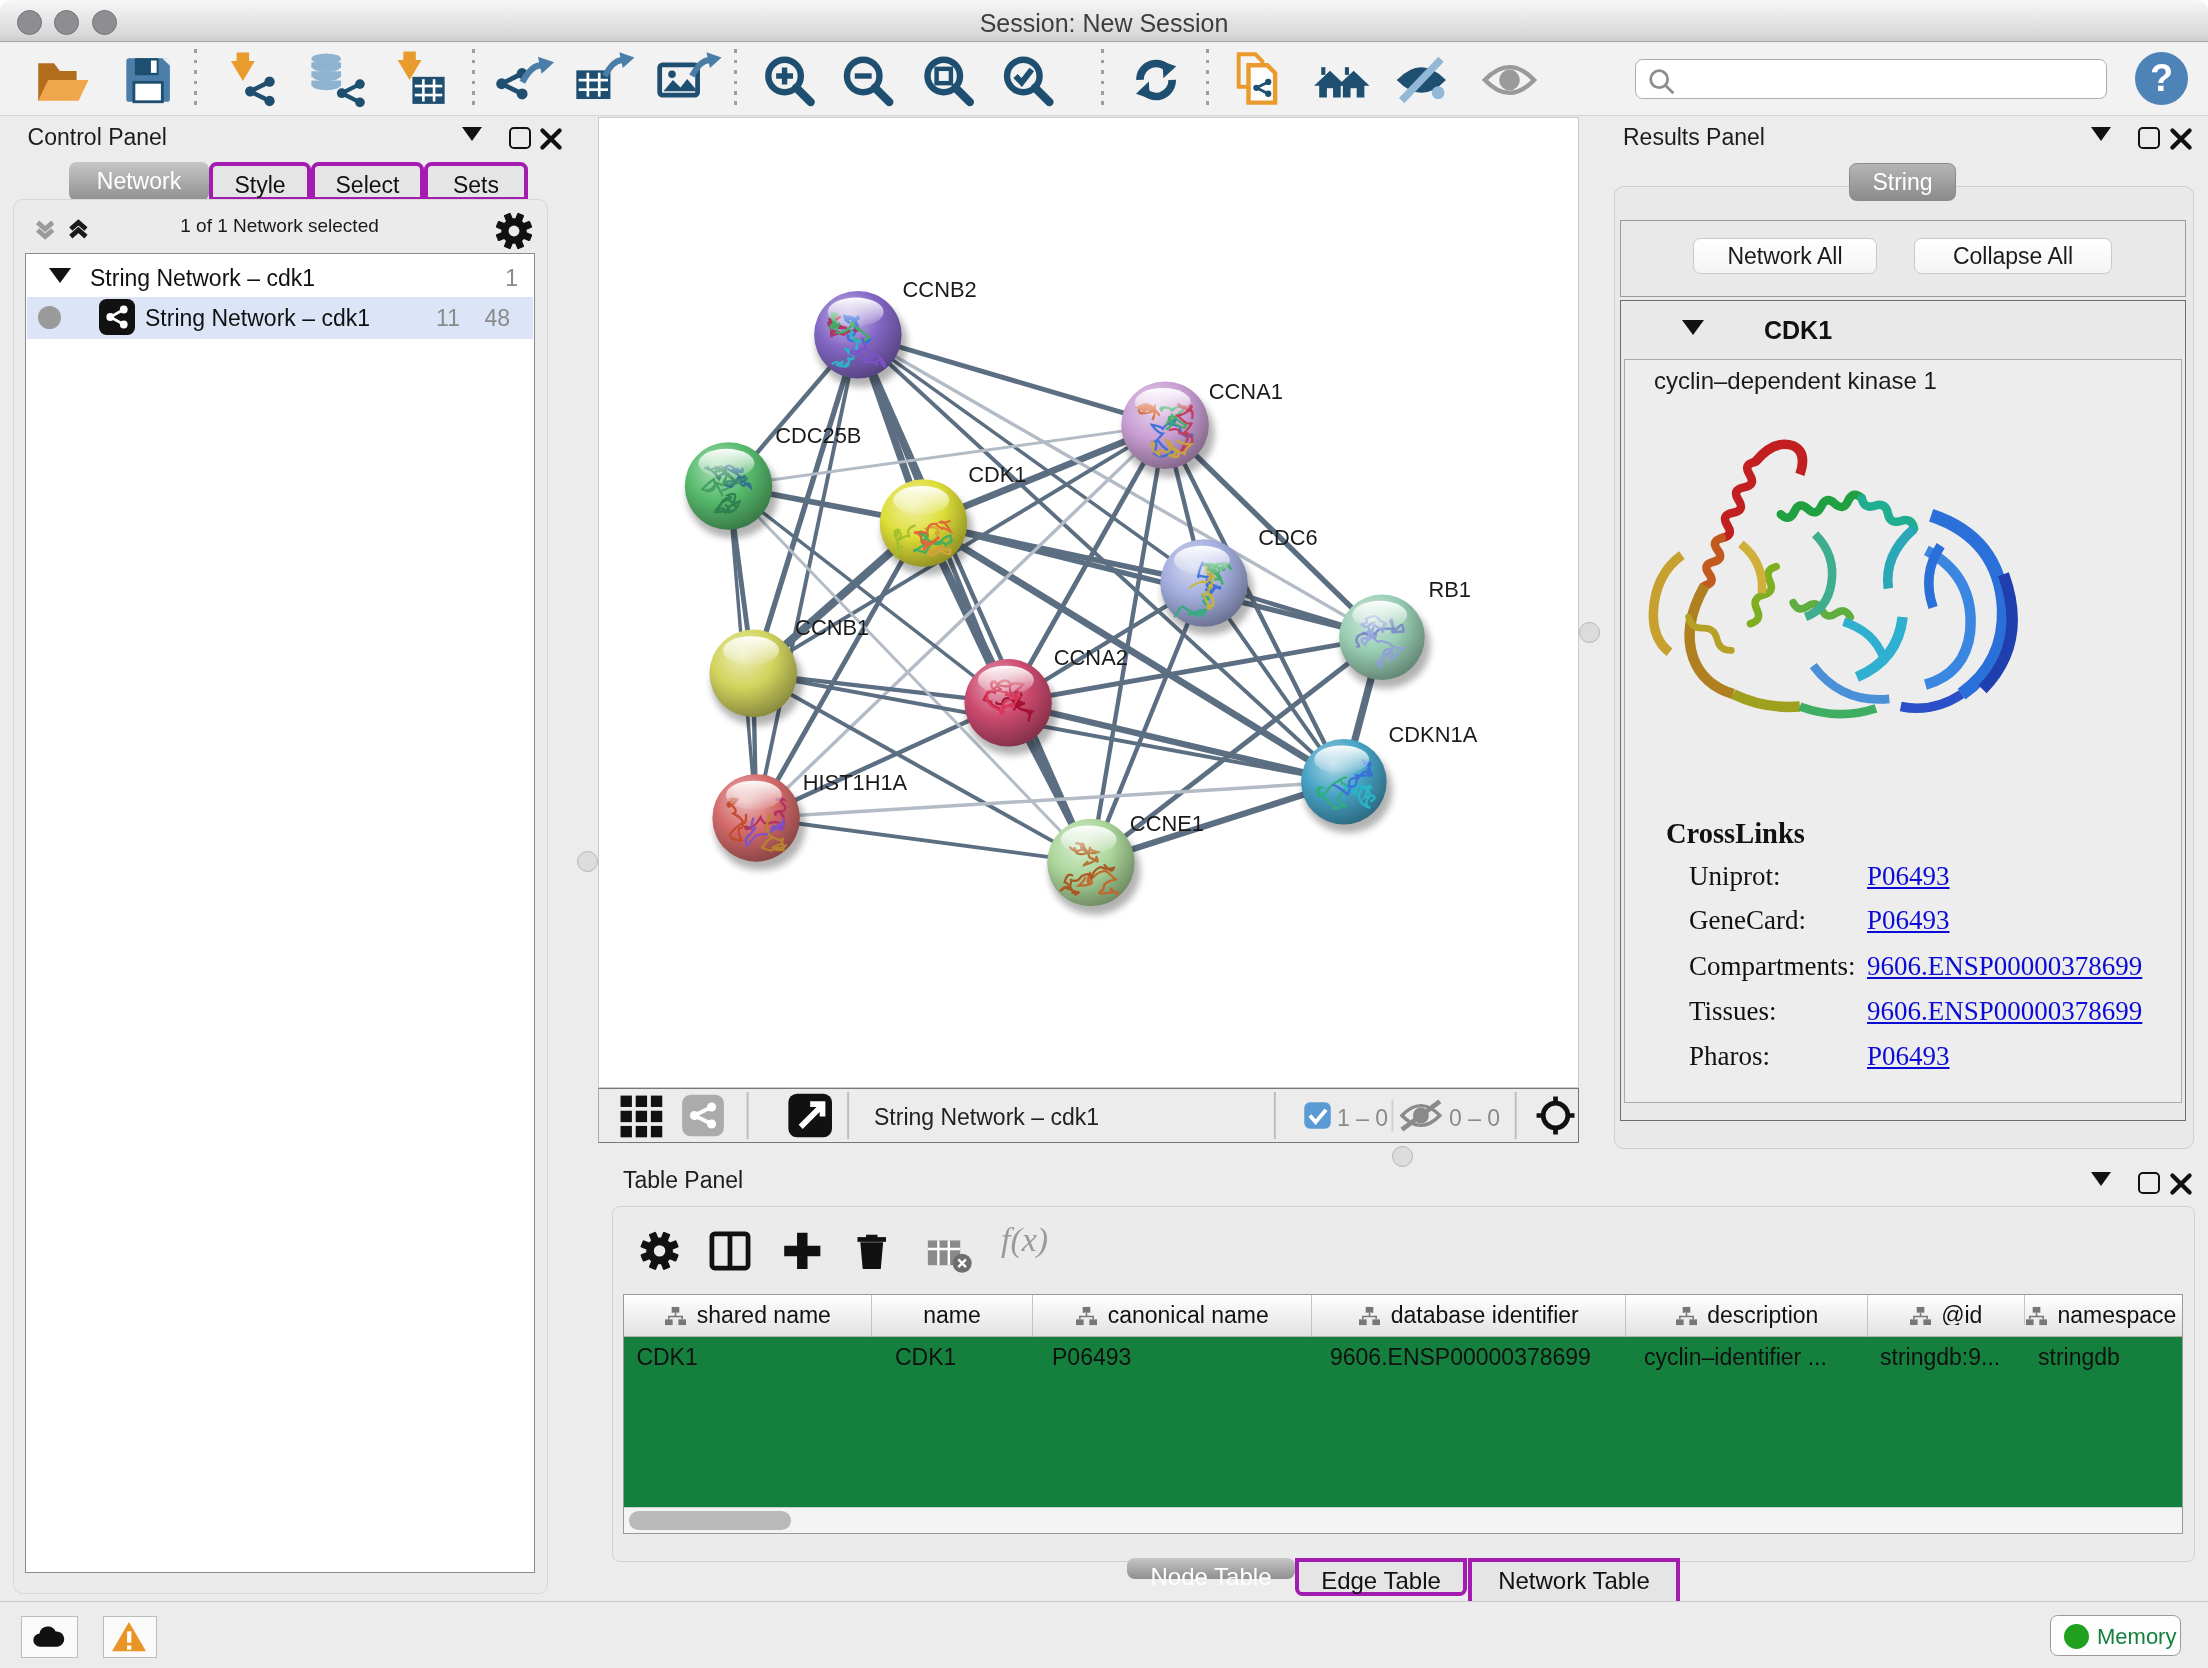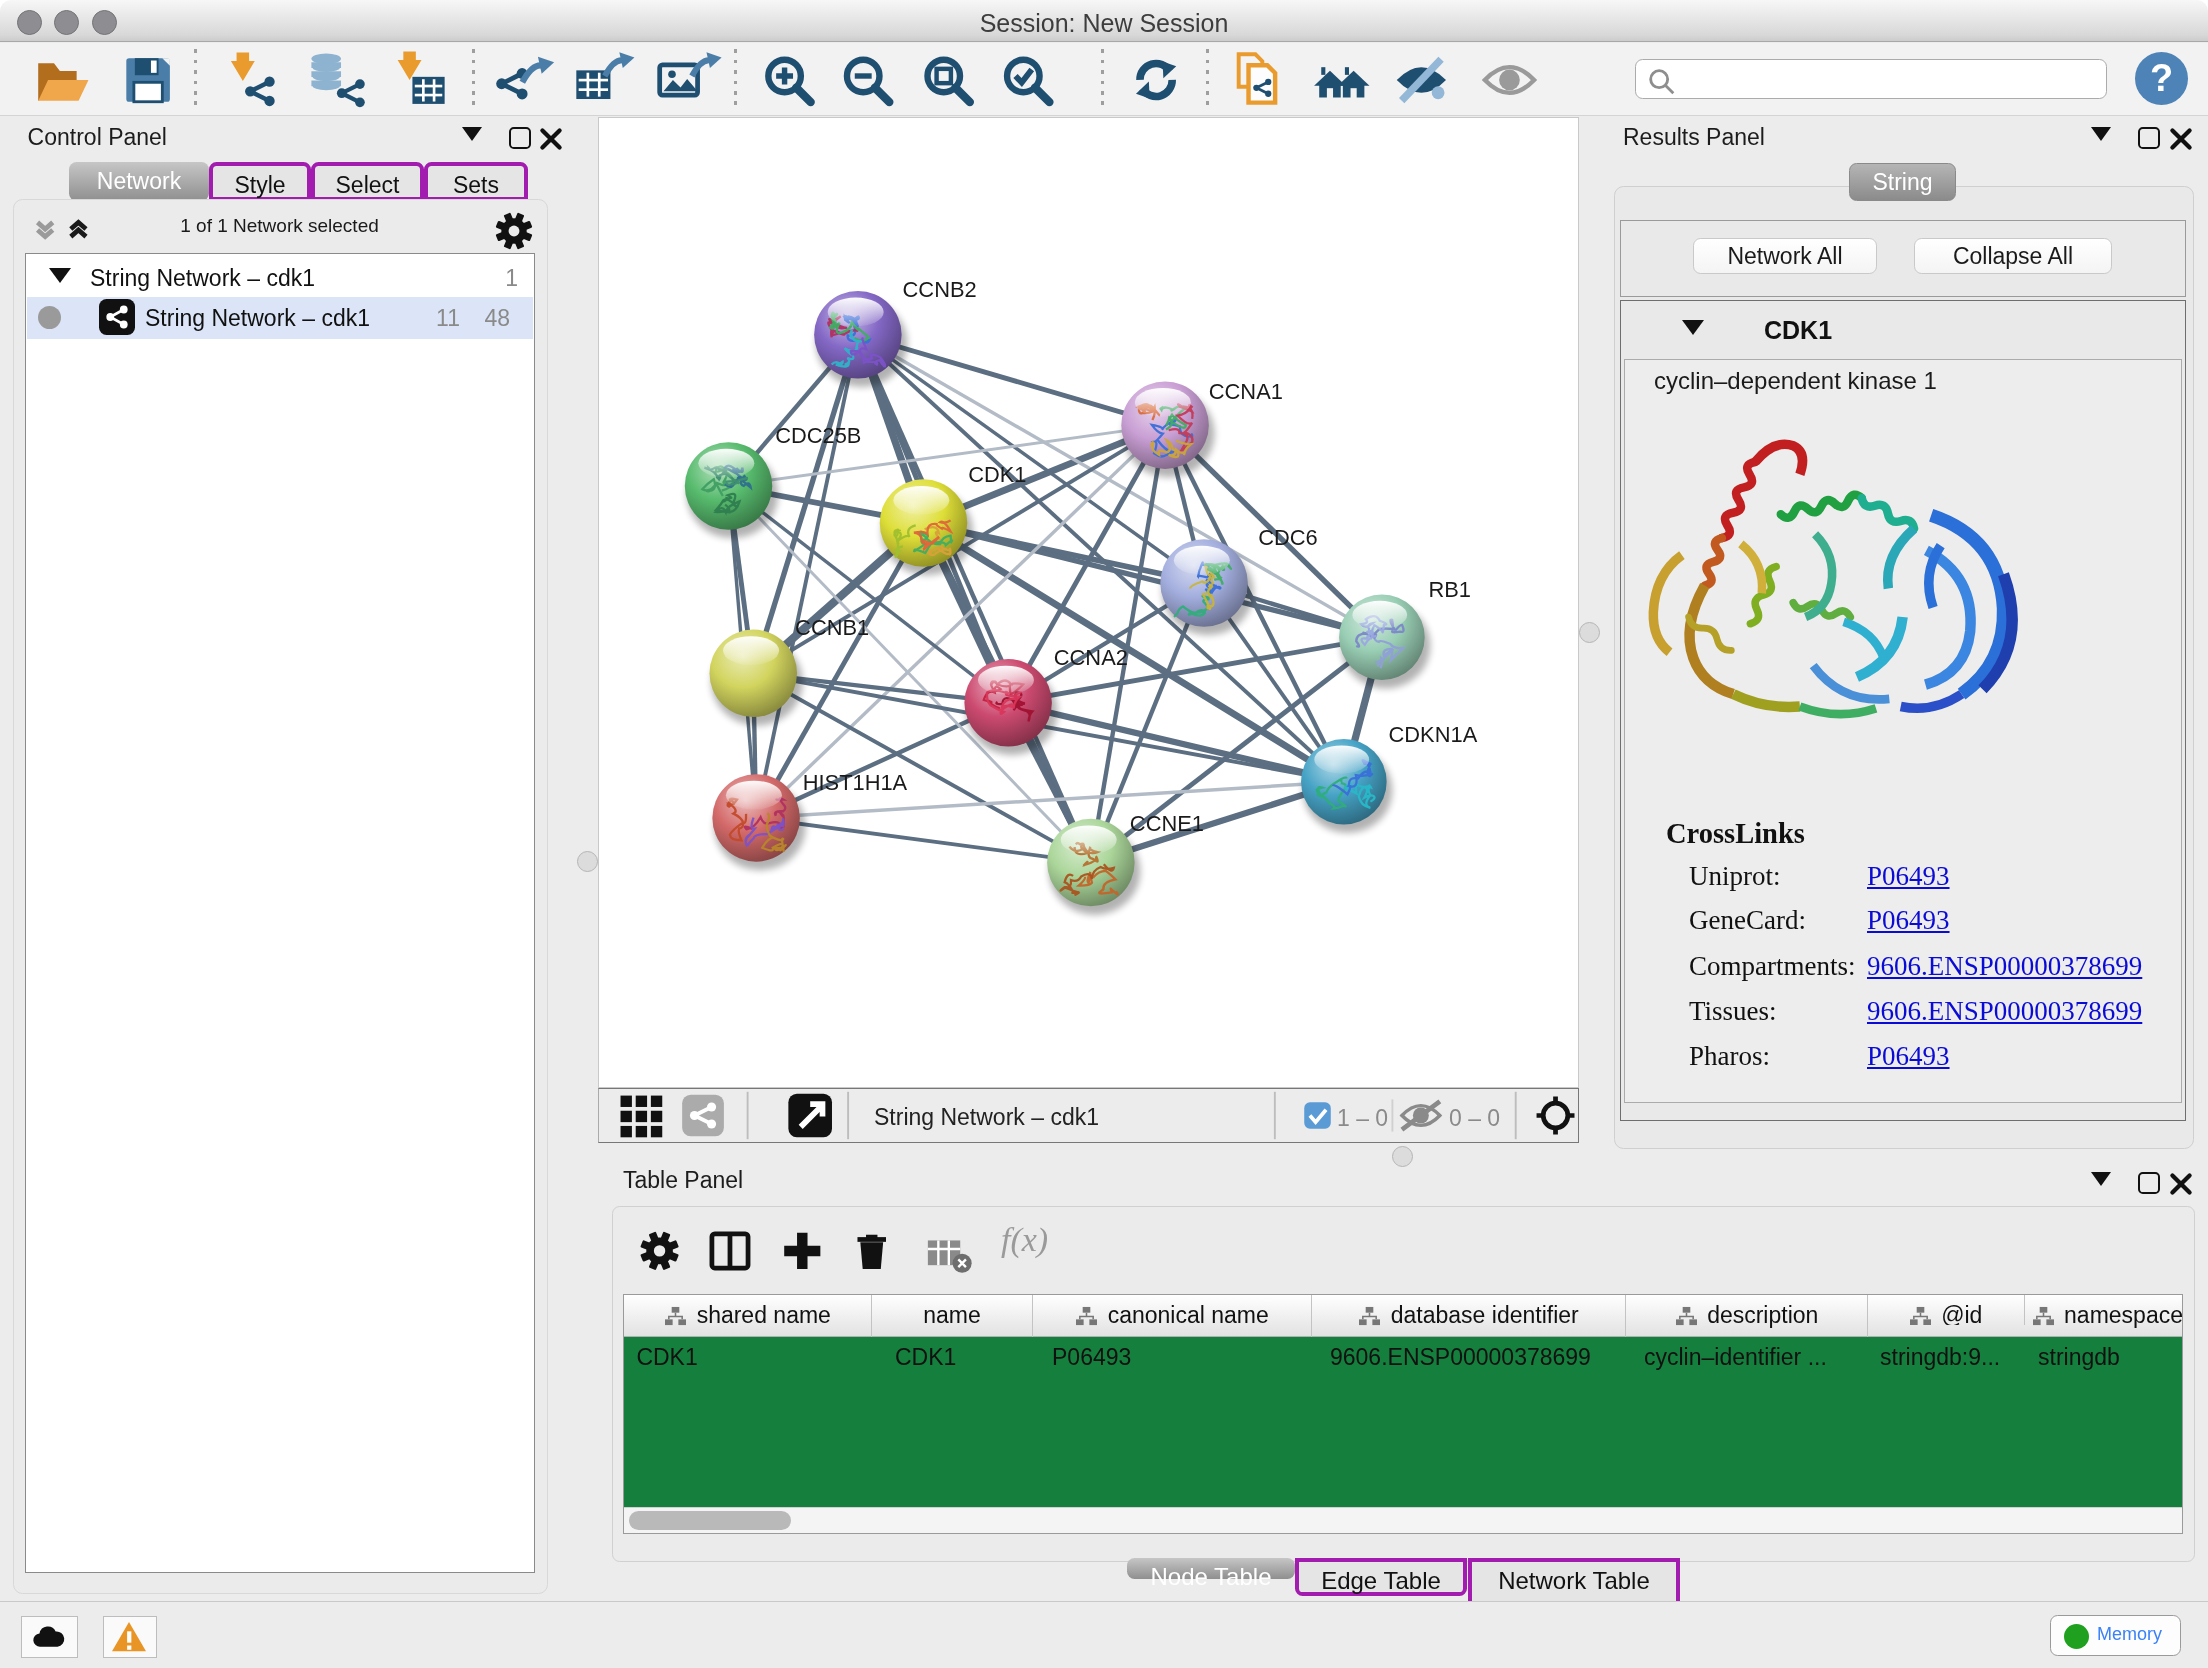--- a/index.html
+++ b/index.html
@@ -553,21 +553,21 @@
         <rect x="1" y="14" width="8" height="6" fill="#777"></rect>
         <rect x="15" y="14" width="8" height="6" fill="#777"></rect>
         <path d="M12 7 V11 M5 14 V11 H19 V14" fill="none" stroke="#777" stroke-width="1.6"></path>
       </svg>description</div>
     <div style="position:absolute;left:1243px;top:0;width:158px;height:30px;border-right:1px solid #c3c3c3;box-sizing:border-box;text-align:center;font-size:23px;color:#111;line-height:40px;white-space:nowrap;overflow:hidden;"><svg width="23" height="21" viewBox="0 0 24 22" style="vertical-align:-3.8px;margin-right:9.5px;">
         <rect x="8" y="1" width="8" height="6" fill="#777"></rect>
         <rect x="1" y="14" width="8" height="6" fill="#777"></rect>
         <rect x="15" y="14" width="8" height="6" fill="#777"></rect>
         <path d="M12 7 V11 M5 14 V11 H19 V14" fill="none" stroke="#777" stroke-width="1.6"></path>
       </svg>@id</div>
-    <div style="position:absolute;left:1401px;top:0;width:159px;height:42px;border-right:1px solid #c3c3c3;box-sizing:border-box;text-align:right;font-size:23px;color:#111;line-height:40px;white-space:nowrap;overflow:hidden;"><svg width="23" height="21" viewBox="0 0 24 22" style="vertical-align:-3.8px;margin-right:9.5px;">
+    <div style="position:absolute;left:1401px;top:0;width:159px;height:42px;border-right:1px solid #c3c3c3;box-sizing:border-box;text-align:left;font-size:23px;color:#111;line-height:40px;white-space:nowrap;overflow:hidden;"><svg width="23" height="21" viewBox="0 0 24 22" style="vertical-align:-3.8px;margin-right:9.5px;">
         <rect x="8" y="1" width="8" height="6" fill="#777"></rect>
         <rect x="1" y="14" width="8" height="6" fill="#777"></rect>
         <rect x="15" y="14" width="8" height="6" fill="#777"></rect>
         <path d="M12 7 V11 M5 14 V11 H19 V14" fill="none" stroke="#777" stroke-width="1.6"></path>
       </svg>namespace</div>
     <div style="position:absolute;left:12.4px;top:42px;height:40px;font-size:23px;color:#111;line-height:40px;white-space:nowrap;">CDK1</div>
     <div style="position:absolute;left:271px;top:42px;height:40px;font-size:23px;color:#111;line-height:40px;white-space:nowrap;">CDK1</div>
     <div style="position:absolute;left:428px;top:42px;height:40px;font-size:23px;color:#111;line-height:40px;white-space:nowrap;">P06493</div>
     <div style="position:absolute;left:706px;top:42px;height:40px;font-size:23px;color:#111;line-height:40px;white-space:nowrap;">9606.ENSP00000378699</div>
     <div style="position:absolute;left:1020px;top:42px;height:40px;font-size:23px;color:#111;line-height:40px;white-space:nowrap;">cyclin–identifier ...</div>
@@ -587,14 +587,14 @@
   <path d="M12 26 a7 7 0 0 1 -1 -14 a9 9 0 0 1 17 -2 a6.5 6.5 0 0 1 2 16 z" fill="#111"></path>
 </svg>
 <div class="abs" style="left:103px;top:1616px;width:52px;height:40px;background:#fafafa;border:1px solid #bdbdbd;"></div>
 <svg class="abs" style="left:110px;top:1620px;" width="38" height="34" viewBox="0 0 40 36">
   <path d="M20 2 L38 33 L2 33 Z" fill="#e89526"></path>
   <rect x="18" y="12" width="4.5" height="12" fill="#fff"></rect>
   <rect x="18" y="27" width="4.5" height="4.5" fill="#fff"></rect>
 </svg>
 <div class="abs" style="left:2050px;top:1615px;width:131px;height:41px;background:#fdfdfd;border:1.9px solid #9a9a9a;border-radius:7.6px;box-sizing:border-box;"></div>
 <div class="abs" style="left:2064px;top:1624px;width:25px;height:25px;border-radius:50%;background:#1fa01f;"></div>
-<div class="abs" style="left:2097px;top:1624px;font-size:18px;color:#3b82f6;">Memory</div>
+<div class="abs" style="left:2097px;top:1624px;font-size:22px;color:#15803d;">Memory</div>
 
 
 </body></html>

